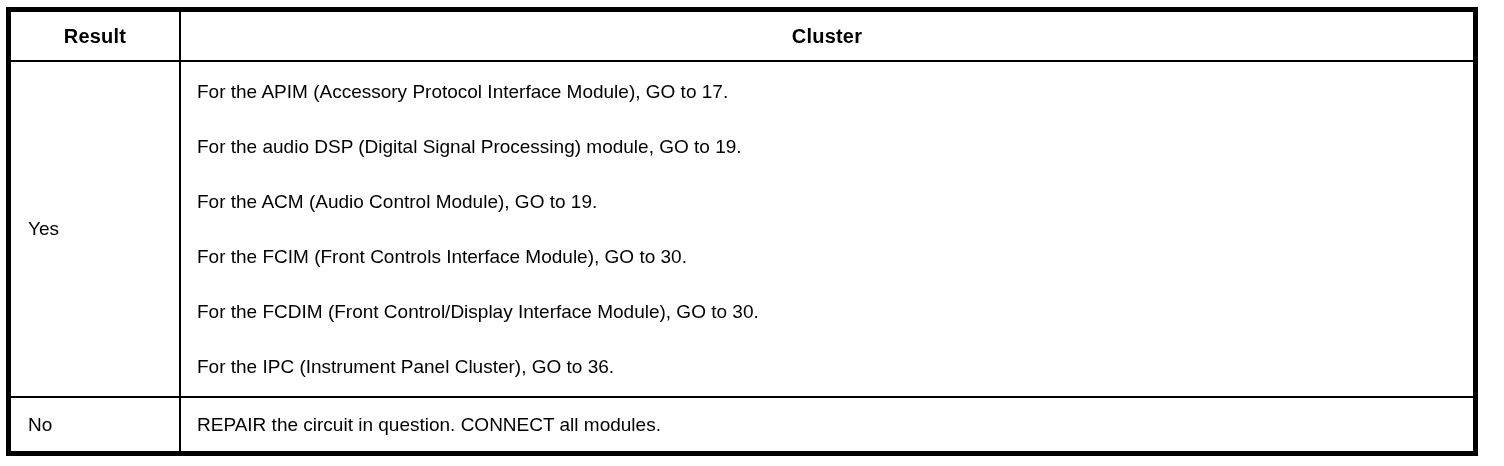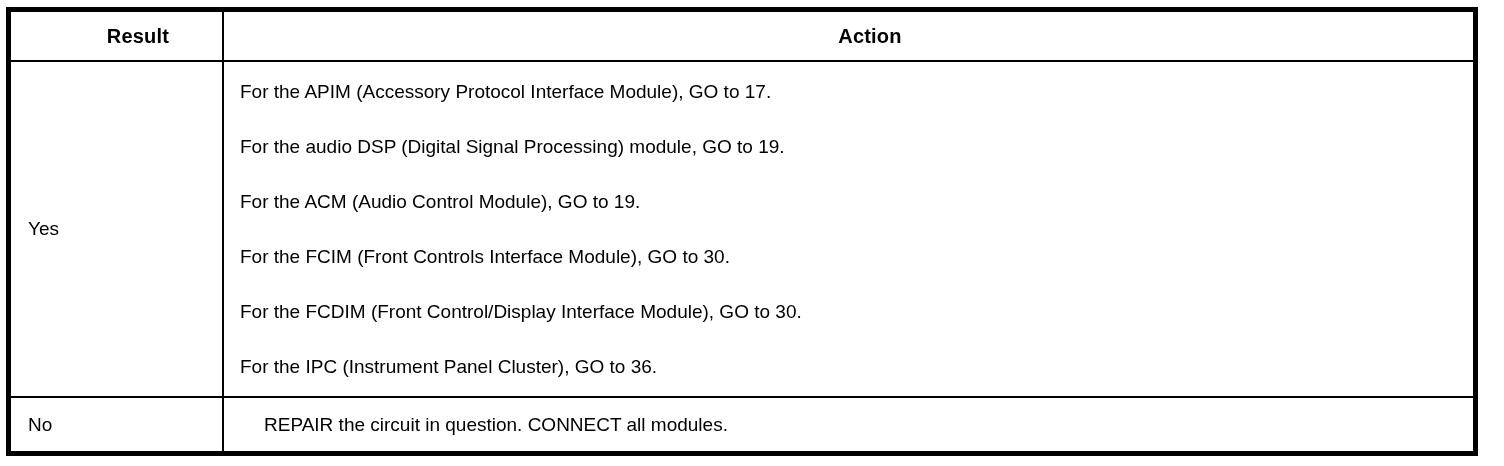--- a/index.html
+++ b/index.html
@@ -18,21 +18,20 @@
     position: absolute;
     left: 6px;
     top: 7px;
     width: 1472px;
     border-collapse: collapse;
     table-layout: fixed;
     background: #ffffff;
   }
   .doc-table, .doc-table th, .doc-table td {
     border: 2px solid #000000;
-    padding-left: 43px;
   }
   .doc-table {
     border: 5px solid #000000;
   }
   th.col-result { width: 168px; }
   th {
     font-size: 20px;
     font-weight: bold;
     text-align: center;
     height: 48px;
@@ -61,30 +60,30 @@
     justify-content: center;
     height: 100%;
   }
   .action-lines p {
     margin: 0;
     height: 55px;
     display: flex;
     align-items: center;
     white-space: nowrap;
   }
-  tr.row-no .action-lines p { height: auto; margin-left: 24px; }
+  tr.row-no .action-lines p { height: auto; }
 </style>
 </head>
 <body>
 
 <table class="doc-table">
   <thead>
     <tr>
       <th class="col-result">Result</th>
-      <th class="col-action">Action</th>
+      <th class="col-action">Cluster</th>
     </tr>
   </thead>
   <tbody>
     <tr class="row-yes">
       <td class="result-cell">Yes</td>
       <td class="action-cell">
         <div class="action-lines">
           <p>For the APIM (Accessory Protocol Interface Module), GO to 17.</p>
           <p>For the audio DSP (Digital Signal Processing) module, GO to 19.</p>
           <p>For the ACM (Audio Control Module), GO to 19.</p>

